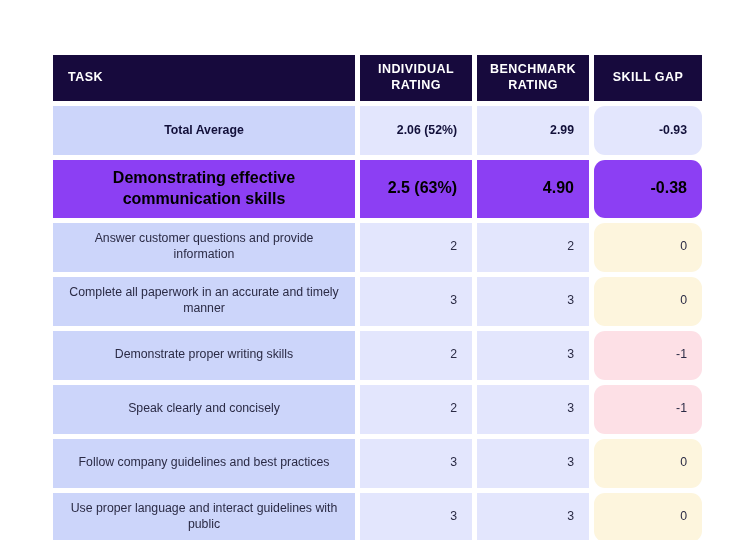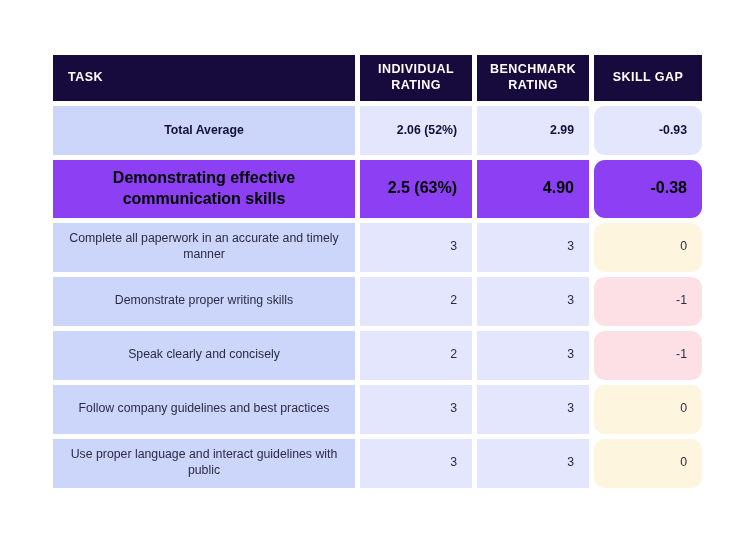--- a/index.html
+++ b/index.html
@@ -147,20 +147,26 @@
         <td class="gap">-0.93</td>
       </tr>
 
       <tr class="highlight">
         <td class="task">Demonstrating effective communication skills</td>
         <td class="num">2.5 (63%)</td>
         <td class="num">4.90</td>
         <td class="gap">-0.38</td>
       </tr>
 
+      <tr>
+        <td class="task">Answer customer questions and provide information</td>
+        <td class="num">2</td>
+        <td class="num">2</td>
+        <td class="gap zero">0</td>
+      </tr>
 
 
 
       <tr>
         <td class="task">Complete all paperwork in an accurate and timely manner</td>
         <td class="num">3</td>
         <td class="num">3</td>
         <td class="gap zero">0</td>
       </tr>
 

